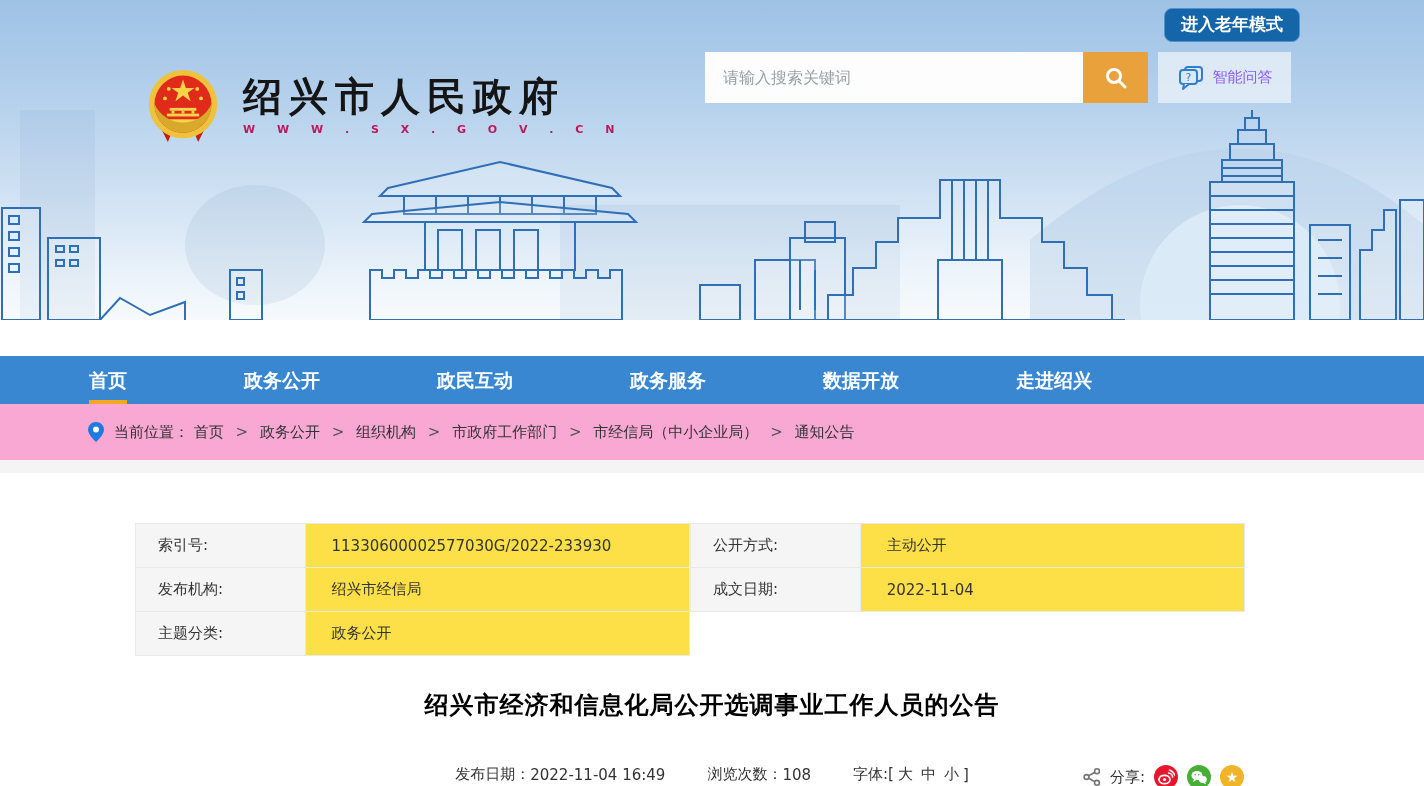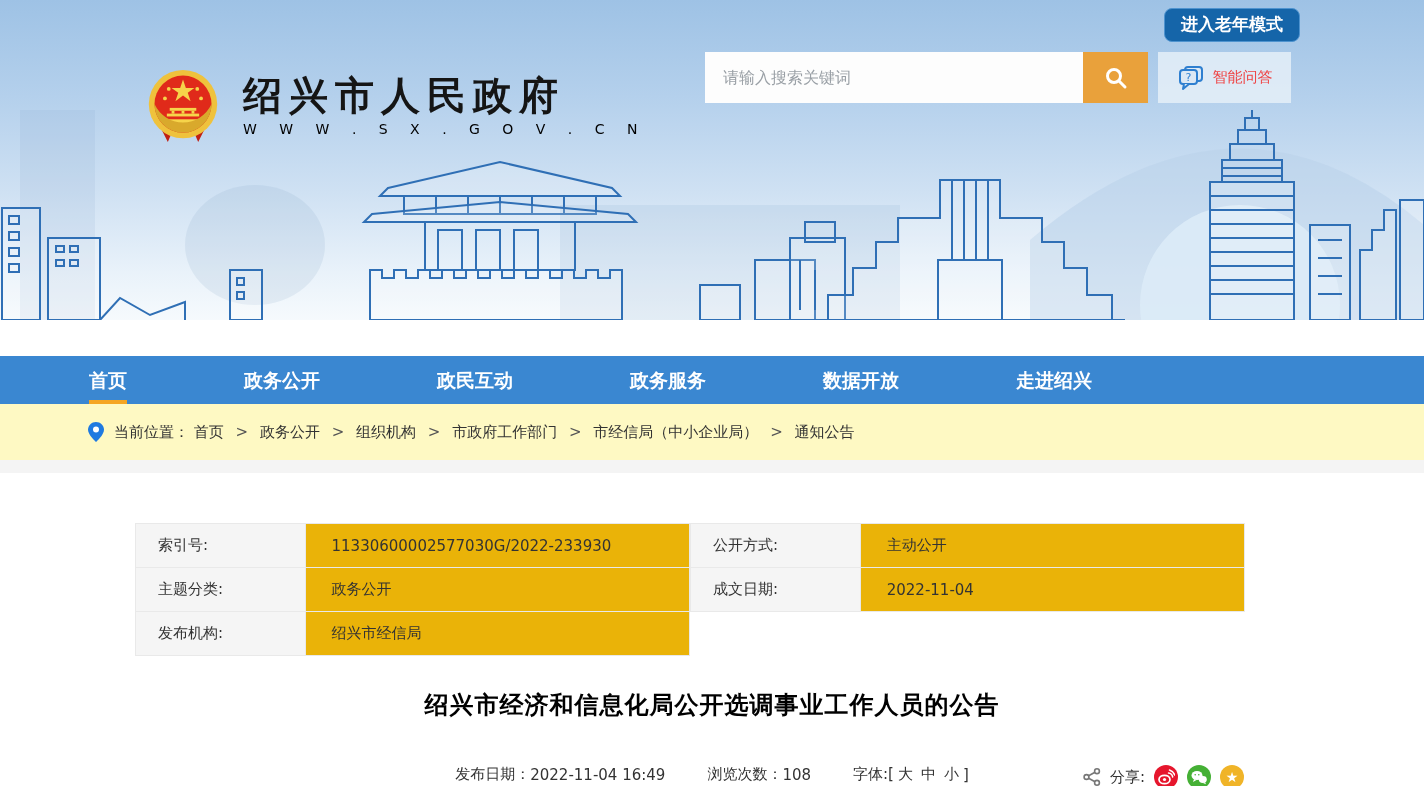--- a/index.html
+++ b/index.html
@@ -15,55 +15,55 @@
 
   .elderly-btn { position:absolute; top:8px; right:124px; height:34px; padding:0 16px;
     background:#1565a9; border:1px solid #4e93cf; border-radius:8px; color:#fff;
     font-size:17px; font-weight:bold; line-height:32px; cursor:pointer; }
 
   .logo-block { position:absolute; left:145px; top:36px; display:flex; align-items:center;margin-top:32px; }
   .emblem { width:76px; height:76px; flex:0 0 76px; }
   .site-text { margin-left:22px; }
   .site-name { font-family:"Liberation Serif","DejaVu Serif",serif; font-weight:bold;
     font-size:39px; letter-spacing:7px; color:#151515; line-height:1.1; }
-  .site-url { margin-top:4px; font-size:14px; font-weight:normal; letter-spacing:9px; color:#000000; }
+  .site-url { margin-top:4px; font-size:11px; font-weight:bold; letter-spacing:9px; color:#be185d; }
 
   .search-row { position:absolute; left:705px; top:52px; display:flex; align-items:stretch; height:51px; }
   .search-input { width:378px; height:51px; border:none; outline:none; background:#fdfdfd;
     padding:0 18px; font-size:16px; color:#1d4ed8; }
   .search-input::placeholder { color:#9aa0a6; }
   .search-btn { width:65px; height:51px; background:#e9a13b; border:none; cursor:pointer;
     display:flex; align-items:center; justify-content:center; }
   .qa-box { margin-left:10px; width:133px; height:51px; background:rgba(233,241,249,.8);
     display:flex; align-items:center; justify-content:center; gap:8px; cursor:pointer; }
-  .qa-label { font-size:15px; color:#ef4444; }
+  .qa-label { font-size:15px; color:#8b5cf6; }
 
   
   .nav { width:1424px; height:48px; background:#3a87d1; display:flex; align-items:center;
     padding-left:89px; }
   .nav-item { position:relative; height:48px; line-height:48px; color:#fff; font-size:19px;
     font-weight:bold; cursor:pointer; margin-right:117px; }
   .nav-item.active::after { content:""; position:absolute; left:0; bottom:0; width:100%;
     height:4px; background:#f5a623; }
 
   
-  .breadcrumb-bar { width:1424px; height:56px; background:#fef9c3; display:flex;
+  .breadcrumb-bar { width:1424px; height:56px; background:#f9a8d4; display:flex;
     align-items:center; padding-left:88px; }
   .crumb-text { font-size:15px; color:#333; margin-left:10px; }
   .crumb-link { color:#333; text-decoration:none; cursor:pointer; }
   .crumb-sep { margin:0 7px; color:#555; }
   .gray-strip { width:1424px; height:13px; background:#f4f4f4; }
 
   
   .main { width:1424px; background:#fff; padding-top:50px; }
   .doc-tables { margin-left:135px; width:1110px; display:flex; align-items:flex-start; }
   table.doc { border-collapse:collapse; table-layout:fixed; }
   table.doc td { border:1px solid #e9e9e9; height:44px; font-size:15px; vertical-align:middle; }
   td.lbl { width:170px; background:#f5f5f5; color:#333; padding-left:22px; }
-  td.val { width:385px; background:#eab308; color:#333; padding-left:26px; }
+  td.val { width:385px; background:#fde047; color:#333; padding-left:26px; }
 
   .article-title { margin-top:33px; text-align:center; font-size:24px; font-weight:bold;
     color:#000; letter-spacing:1px; }
 
   .meta-row { position:relative; margin:0 135px; margin-top:44px; height:30px; }
   .meta-center { display:flex; justify-content:center; align-items:center; gap:42px;
     font-size:15px; color:#333; }
   .meta-pair { display:flex; align-items:center; }
   .font-sizer span.fbtn { cursor:pointer; margin:0 4px; }
   .share-box { position:absolute; right:45px; top:0; display:flex; align-items:center; gap:9px; }
@@ -240,26 +240,26 @@
 <div class="main">
 
   <div class="doc-tables">
     <table class="doc">
       <tbody>
           <tr>
         <td class="lbl">索引号:</td>
         <td class="val">11330600002577030G/2022-233930</td>
       </tr>
       <tr>
+        <td class="lbl">发布机构:</td>
+        <td class="val">绍兴市经信局</td>
+      </tr>
+      <tr>
         <td class="lbl">主题分类:</td>
         <td class="val">政务公开</td>
-      </tr>
-      <tr>
-        <td class="lbl">发布机构:</td>
-        <td class="val">绍兴市经信局</td>
       </tr>
     </tbody>
       </table>
     <table class="doc">
       <tbody>
           <tr>
         <td class="lbl">公开方式:</td>
         <td class="val">主动公开</td>
       </tr>
       <tr>

